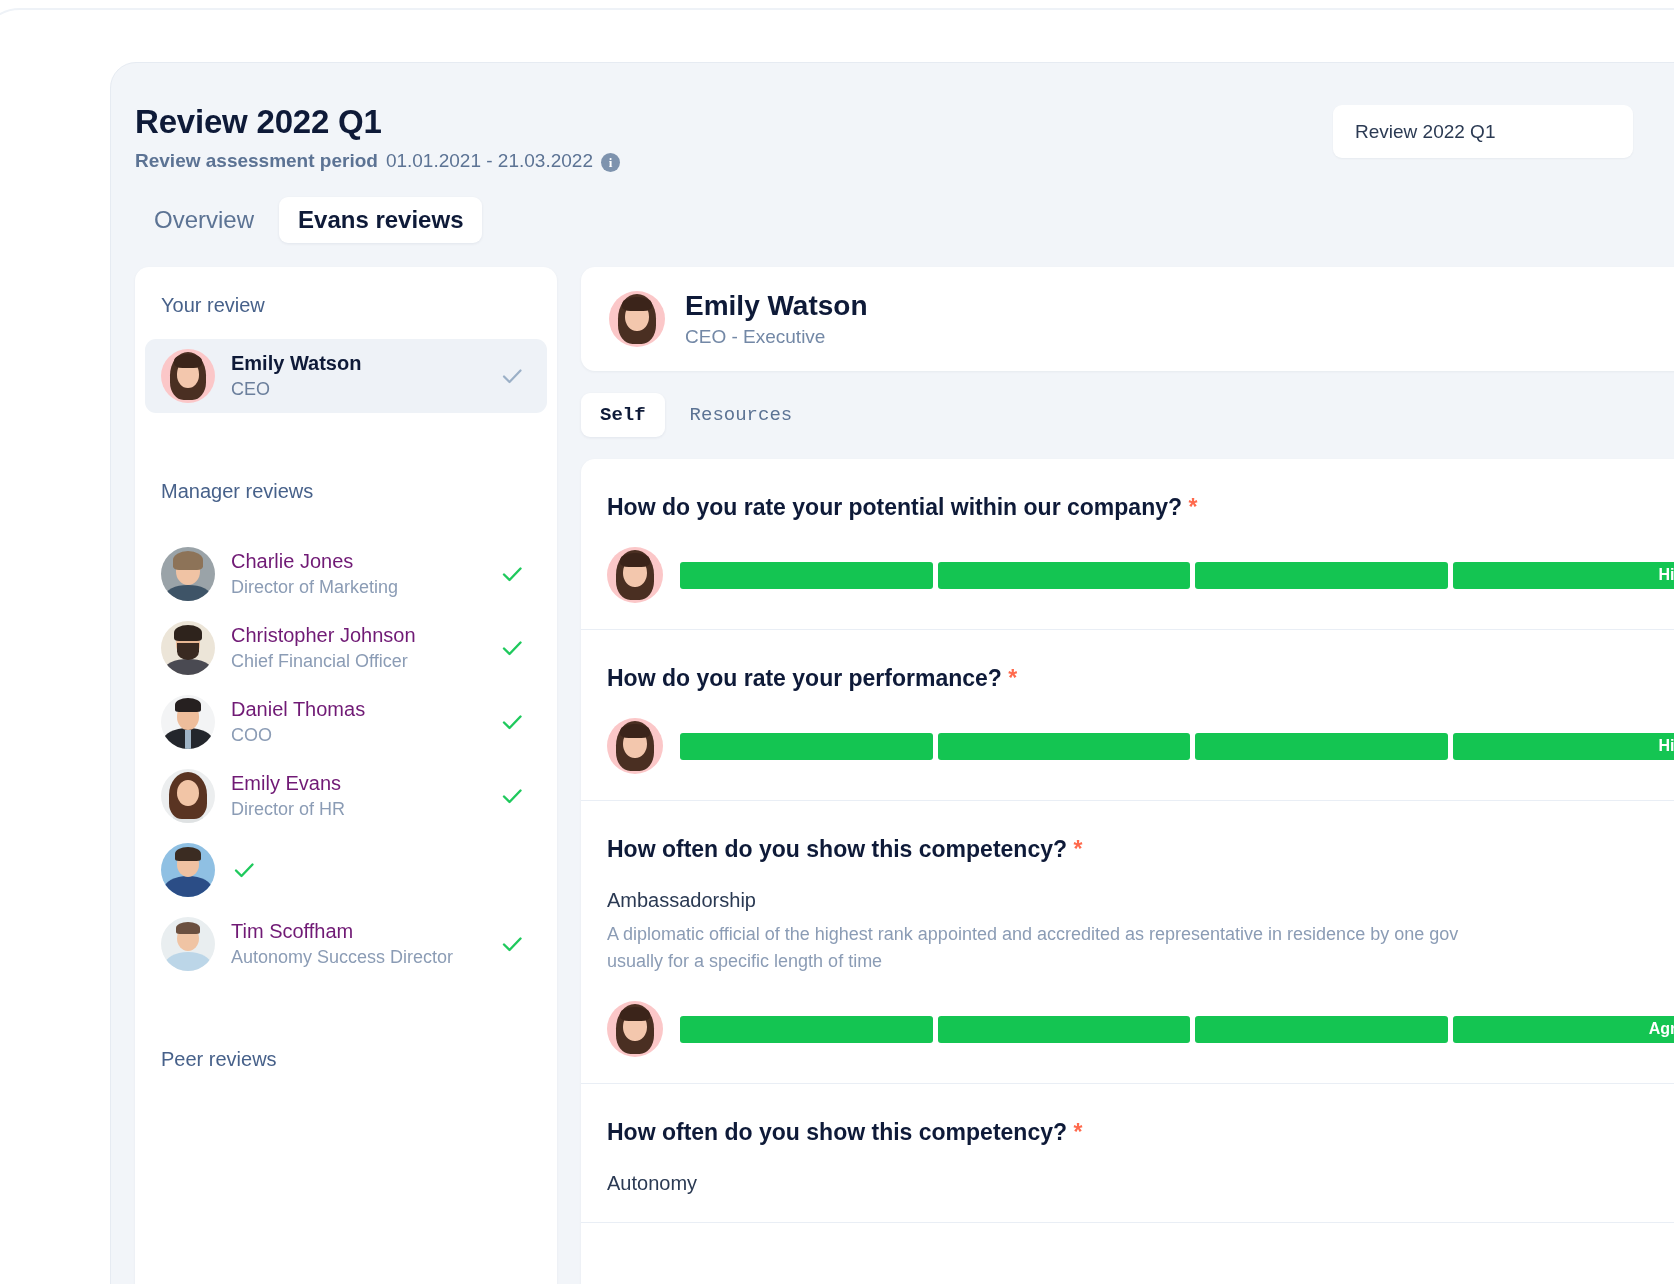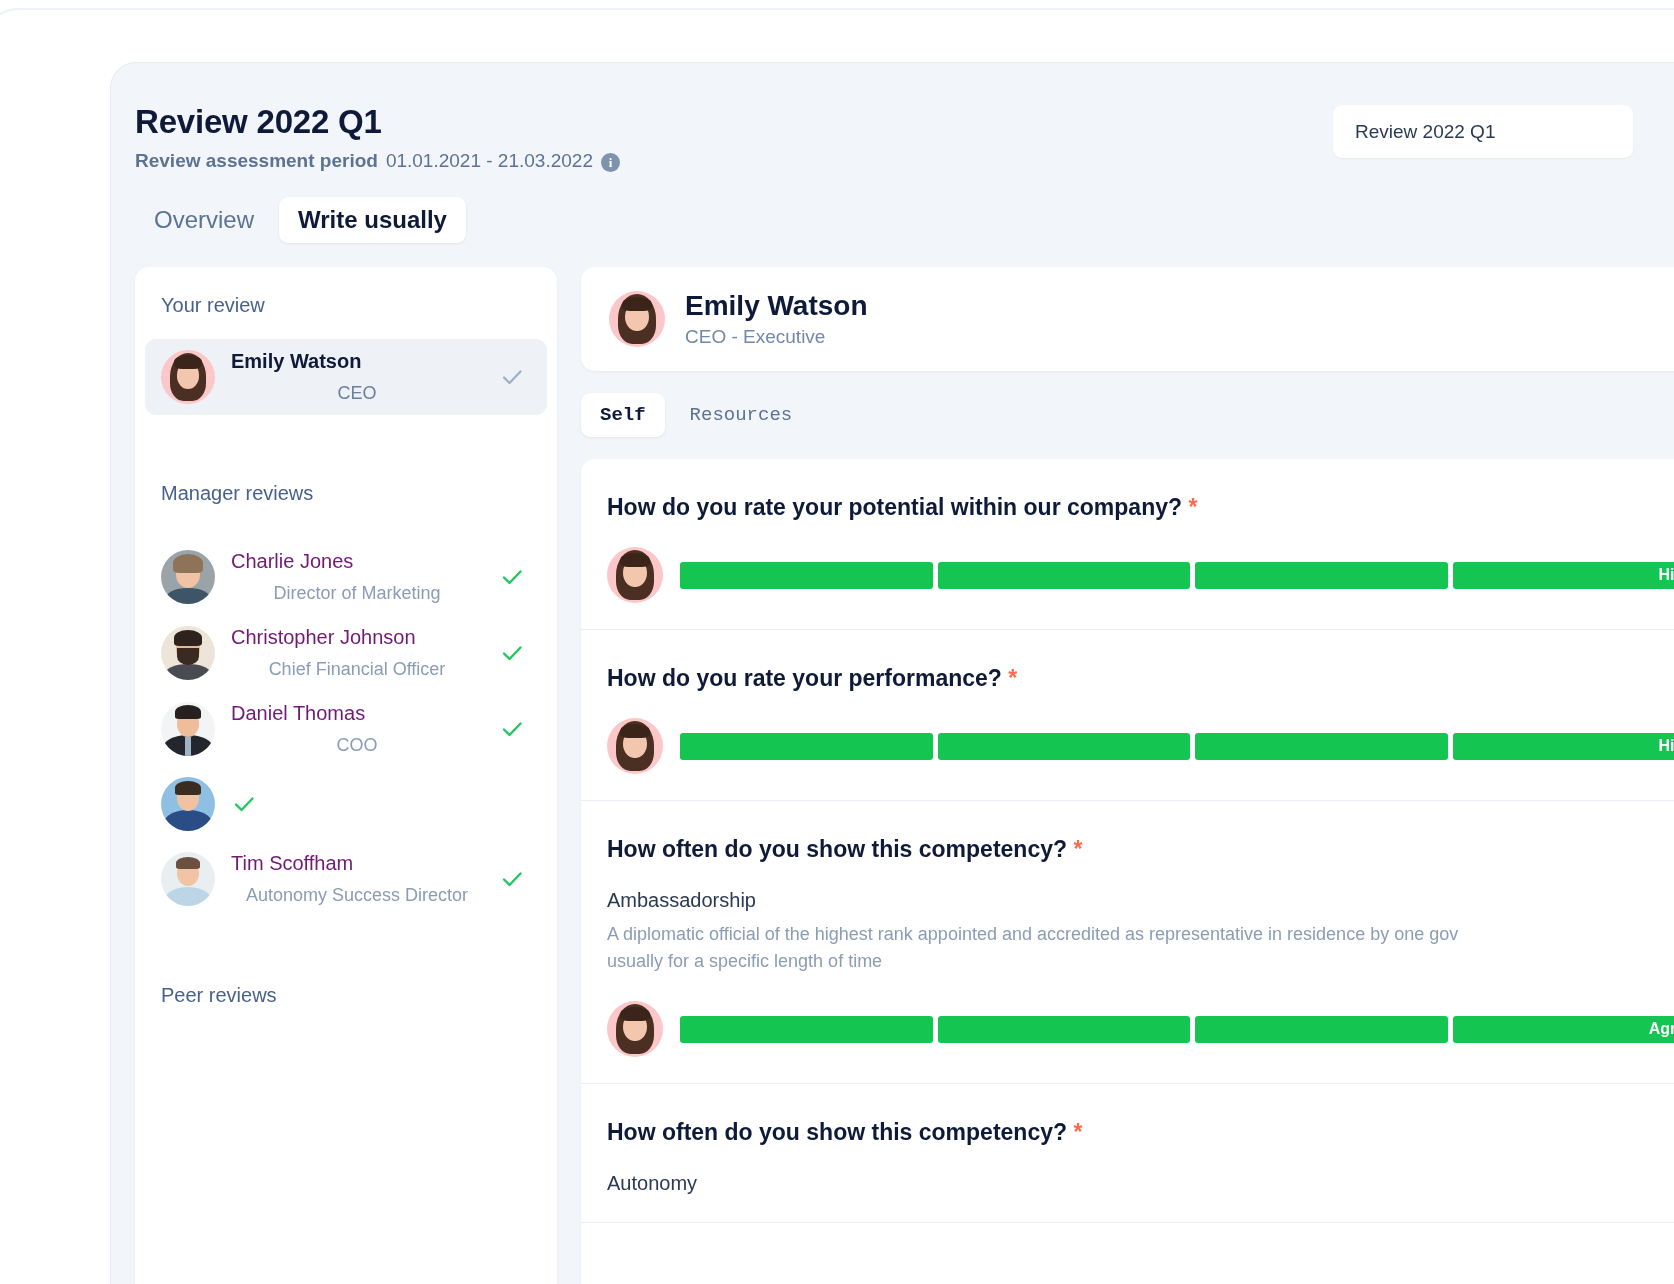--- a/index.html
+++ b/index.html
@@ -197,23 +197,22 @@
     white-space: nowrap;
   }
   .person-row.selected .person-name {
     color: #0e1a38;
     font-weight: bold;
   }
   .person-role {
     font-size: 18px;
     color: #8b9cb5;
     line-height: 23px;
-    margin-top: 8px;
+    margin-top: 2px;
     white-space: nowrap;
-    text-align: center;
   }
   .person-row.selected .person-role { color: #6b7f9c; }
 
   .check {
     flex: 0 0 auto;
     width: 26px;
     height: 26px;
   }
   .check svg { display: block; }
 
@@ -427,21 +426,21 @@
         <span class="info-icon">i</span>
       </div>
     </div>
 
     <div class="period-select">
       <span>Review 2022 Q1</span>
     </div>
 
     <div class="tabs">
       <div class="tab">Overview</div>
-      <div class="tab active">Write usually</div>
+      <div class="tab active">Evans reviews</div>
     </div>
 
     <div class="content">
 
       <div class="sidebar">
 
         <div class="group-title first">Your review</div>
 
         <div class="person-row selected">
           <div class="person-avatar">
@@ -522,20 +521,39 @@
             <div class="person-name">Daniel Thomas</div>
             <div class="person-role">COO</div>
           </div>
           <div class="check">
             <svg width="26" height="26" viewBox="0 0 26 26">
                 <path d="M5 13.5 L10.5 19 L21.5 7.5" fill="none" stroke="#1fc95d" stroke-width="2.4" stroke-linecap="round" stroke-linejoin="round"></path>
               </svg>
           </div>
         </div>
 
+        <div class="person-row">
+          <div class="person-avatar">
+            <span class="av av-evans">
+                <span class="bg"></span>
+                <span class="body"></span>
+                <span class="hair"></span>
+                <span class="face"></span>
+              </span>
+          </div>
+          <div class="person-info">
+            <div class="person-name">Emily Evans</div>
+            <div class="person-role">Director of HR</div>
+          </div>
+          <div class="check">
+            <svg width="26" height="26" viewBox="0 0 26 26">
+                <path d="M5 13.5 L10.5 19 L21.5 7.5" fill="none" stroke="#1fc95d" stroke-width="2.4" stroke-linecap="round" stroke-linejoin="round"></path>
+              </svg>
+          </div>
+        </div>
 
         <div class="person-row">
           <div class="person-avatar">
             <span class="av av-harry">
                 <span class="bg"></span>
                 <span class="body"></span>
                 <span class="face"></span>
                 <span class="hair"></span>
               </span>
           </div>

